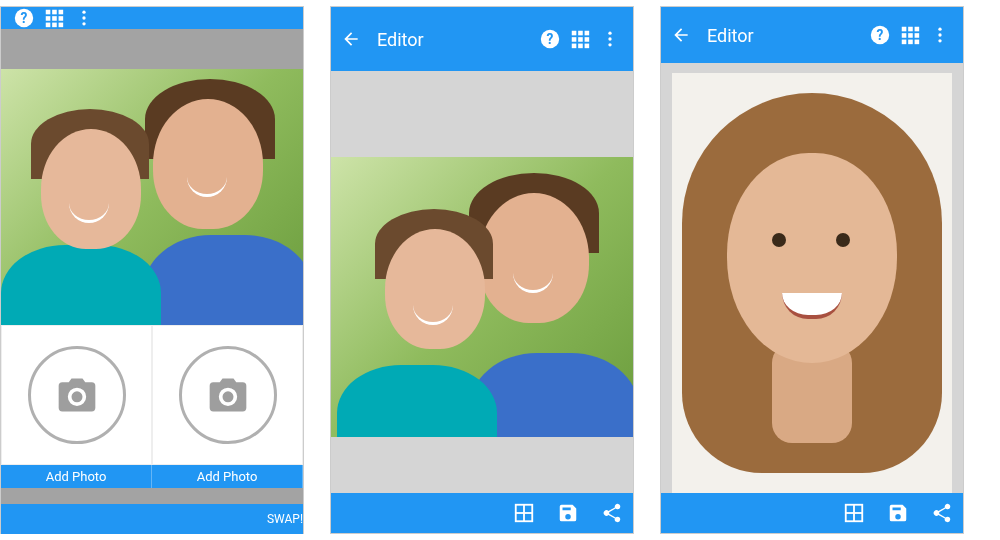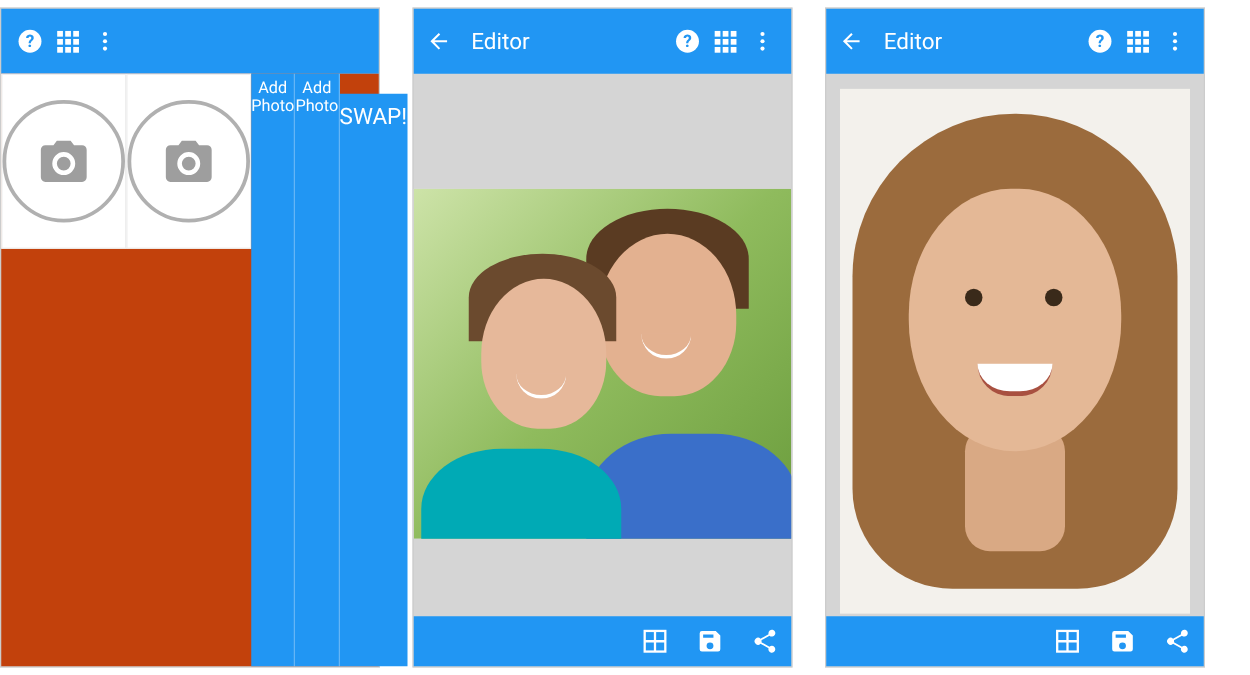--- a/index.html
+++ b/index.html
@@ -3,46 +3,46 @@
 <meta charset="utf-8">
 <style>
   * { box-sizing: border-box; margin: 0; padding: 0; }
   html, body { width: 1000px; height: 540px; background: #fff; font-family: Roboto, Arial, sans-serif; }
   .stage { display: flex; gap: 26px; padding: 6px 6px 0 0; }
   .phone {
     width: 304px; height: 528px; background: #d5d5d5;
     display: flex; flex-direction: column; border: 1px solid #ccc;
   }
   .appbar {
-    height: 52px; background: #2196f3; color: #fff;
+    height: 64px; background: #2196f3; color: #fff;
     display: flex; align-items: center; padding: 0 8px;
     font-size: 18px; font-weight: 400;
   }
   .appbar .title { flex: 1; padding-left: 6px; }
   .appbar .back { padding: 0 10px 0 2px; cursor: pointer; }
   .appbar .icon { width: 30px; text-align: center; cursor: pointer; }
   .appbar svg { fill: #fff; display: block; margin: 0 auto; }
-  .content { flex: 1; background: #c2410c; display: flex; flex-direction: row; }
+  .content { flex: 1; background: #a3a3a3; display: flex; flex-direction: column; }
 
   
   .mainphoto { width: 100%; height: 256px; background: #b7cda4; position: relative; overflow: hidden; margin-top: 40px; }
   .thumbrow { display: flex; height: 140px; background: #fff; }
   .thumb { flex: 1; border: 1px solid #eee; display: flex; align-items: center; justify-content: center; }
   .cam-circle {
     width: 98px; height: 98px; border: 3px solid #b0b0b0; border-radius: 50%;
     display: flex; align-items: center; justify-content: center;
   }
   .labelrow { display: flex; }
   .labelrow div {
     flex: 1; background: #2196f3; color: #fff; font-size: 13px;
     text-align: center; padding: 4px 0; border-right: 1px solid rgba(255,255,255,.3);
   }
   .swapbtn {
-    background: #2196f3; color: #fff; text-align: left;
-    font-size: 18px; padding: 8px 0; margin-top: 16px; cursor: pointer;
+    background: #2196f3; color: #fff; text-align: right;
+    font-size: 12px; padding: 8px 0; margin-top: 16px; cursor: pointer;
   }
 
   
   .editor-content { flex: 1; display: flex; flex-direction: column; }
   .editor-photo-wrap { flex: 1; display: flex; align-items: center; justify-content: center; }
   .editor-photo { background: #ddd; position: relative; overflow: hidden; }
   .p2photo { width: 100%; height: 280px; margin-top: 30px; }
   .p3photo { width: 280px; height: 420px; margin-top: 10px; }
   .bottombar {
     height: 40px; background: #2196f3; display: flex;

